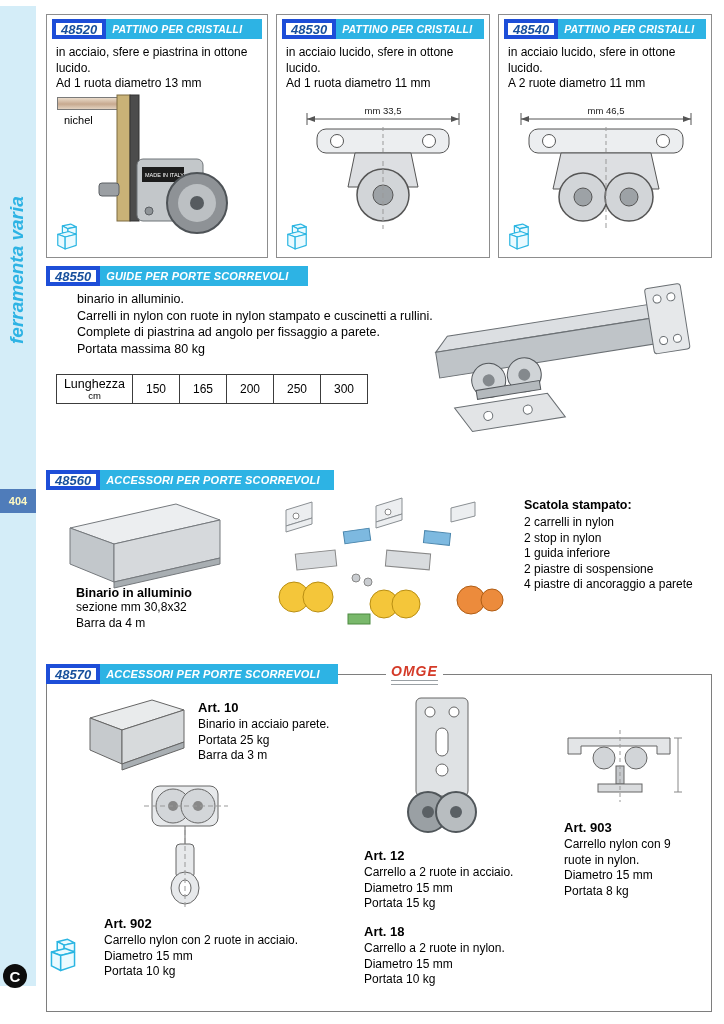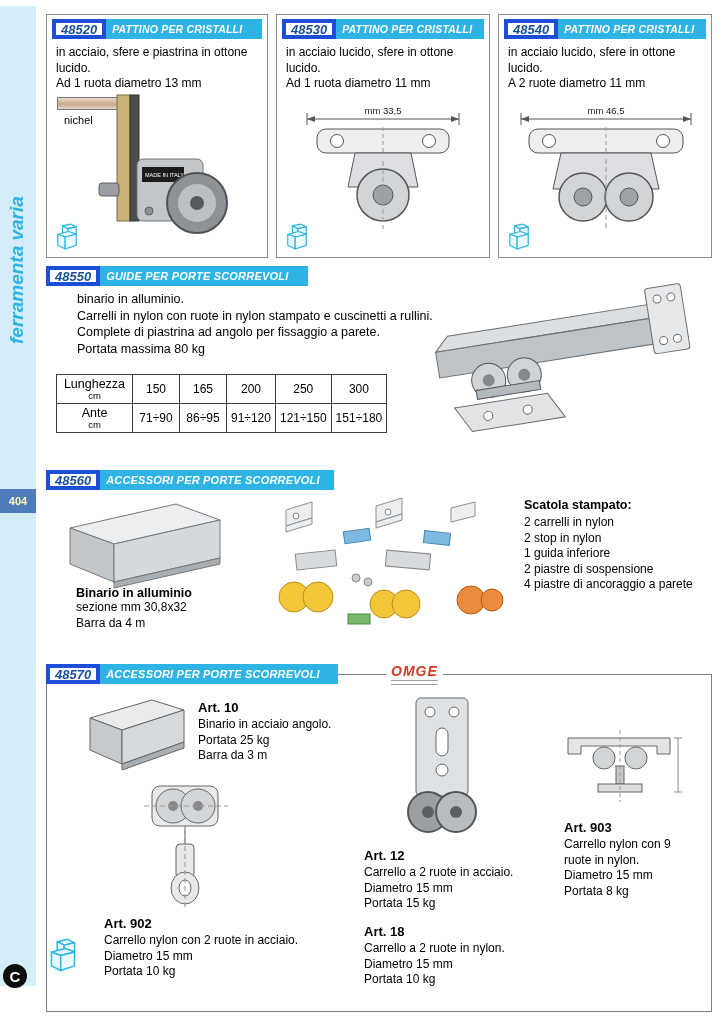--- a/index.html
+++ b/index.html
@@ -205,31 +205,20 @@
           <tr>
         <th>
           <span class="tl">Lunghezza</span>
           <span class="tu">cm</span>
         </th>
         <td>150</td>
         <td>165</td>
         <td>200</td>
         <td>250</td>
         <td>300</td>
-      </tr>
-      <tr>
-        <th>
-          <span class="tl">Ante</span>
-          <span class="tu">cm</span>
-        </th>
-        <td>71÷90</td>
-        <td>86÷95</td>
-        <td>91÷120</td>
-        <td>121÷150</td>
-        <td>151÷180</td>
       </tr>
     </tbody>
       </table>
 
     <svg class="abs" style="left:420px;top:268px;" width="292" height="178" viewBox="0 0 292 178">
       <g transform="rotate(-9 146 89)">
         <polygon points="18,64 248,64 262,50 32,50" fill="#dcdfe2" stroke="#6a6f73"></polygon>
         <rect x="18" y="64" width="230" height="26" fill="#bfc4c8" stroke="#6a6f73"></rect>
         <polygon points="248,64 262,50 262,78 248,90" fill="#cdd1d4" stroke="#6a6f73"></polygon>
         <rect x="234" y="34" width="36" height="66" rx="3" fill="#e6e8ea" stroke="#6a6f73"></rect>
@@ -318,21 +307,21 @@
     </div>
 
     <svg class="abs" style="left:82px;top:692px;" width="112" height="88" viewBox="0 0 112 88">
       <polygon points="8,26 70,8 102,18 40,38" fill="#e9ebec" stroke="#666"></polygon>
       <polygon points="8,26 40,38 40,72 8,58" fill="#c6cacd" stroke="#666"></polygon>
       <polygon points="40,38 102,18 102,50 40,72" fill="#d7dadc" stroke="#666"></polygon>
       <polygon points="40,72 102,50 102,56 40,78" fill="#a9afb3" stroke="#666"></polygon>
     </svg>
     <div class="abs" style="left:198px;top:700px;width:175px;">
       <div class="art-name">Art. 10</div>
-      <div class="art-line">Binario in acciaio angolo.</div>
+      <div class="art-line">Binario in acciaio parete.</div>
       <div class="art-line">Portata 25 kg</div>
       <div class="art-line">Barra da 3 m</div>
     </div>
 
     <svg class="abs" style="left:398px;top:694px;" width="88" height="152" viewBox="0 0 88 152">
       <rect x="18" y="4" width="52" height="98" rx="5" fill="#dfe2e4" stroke="#666"></rect>
       <circle cx="32" cy="18" r="5" fill="#fff" stroke="#666"></circle>
         <circle cx="56" cy="18" r="5" fill="#fff" stroke="#666"></circle>
       <rect x="38" y="34" width="12" height="28" rx="6" fill="#fff" stroke="#666"></rect>
       <circle cx="44" cy="76" r="6" fill="#fff" stroke="#666"></circle>

